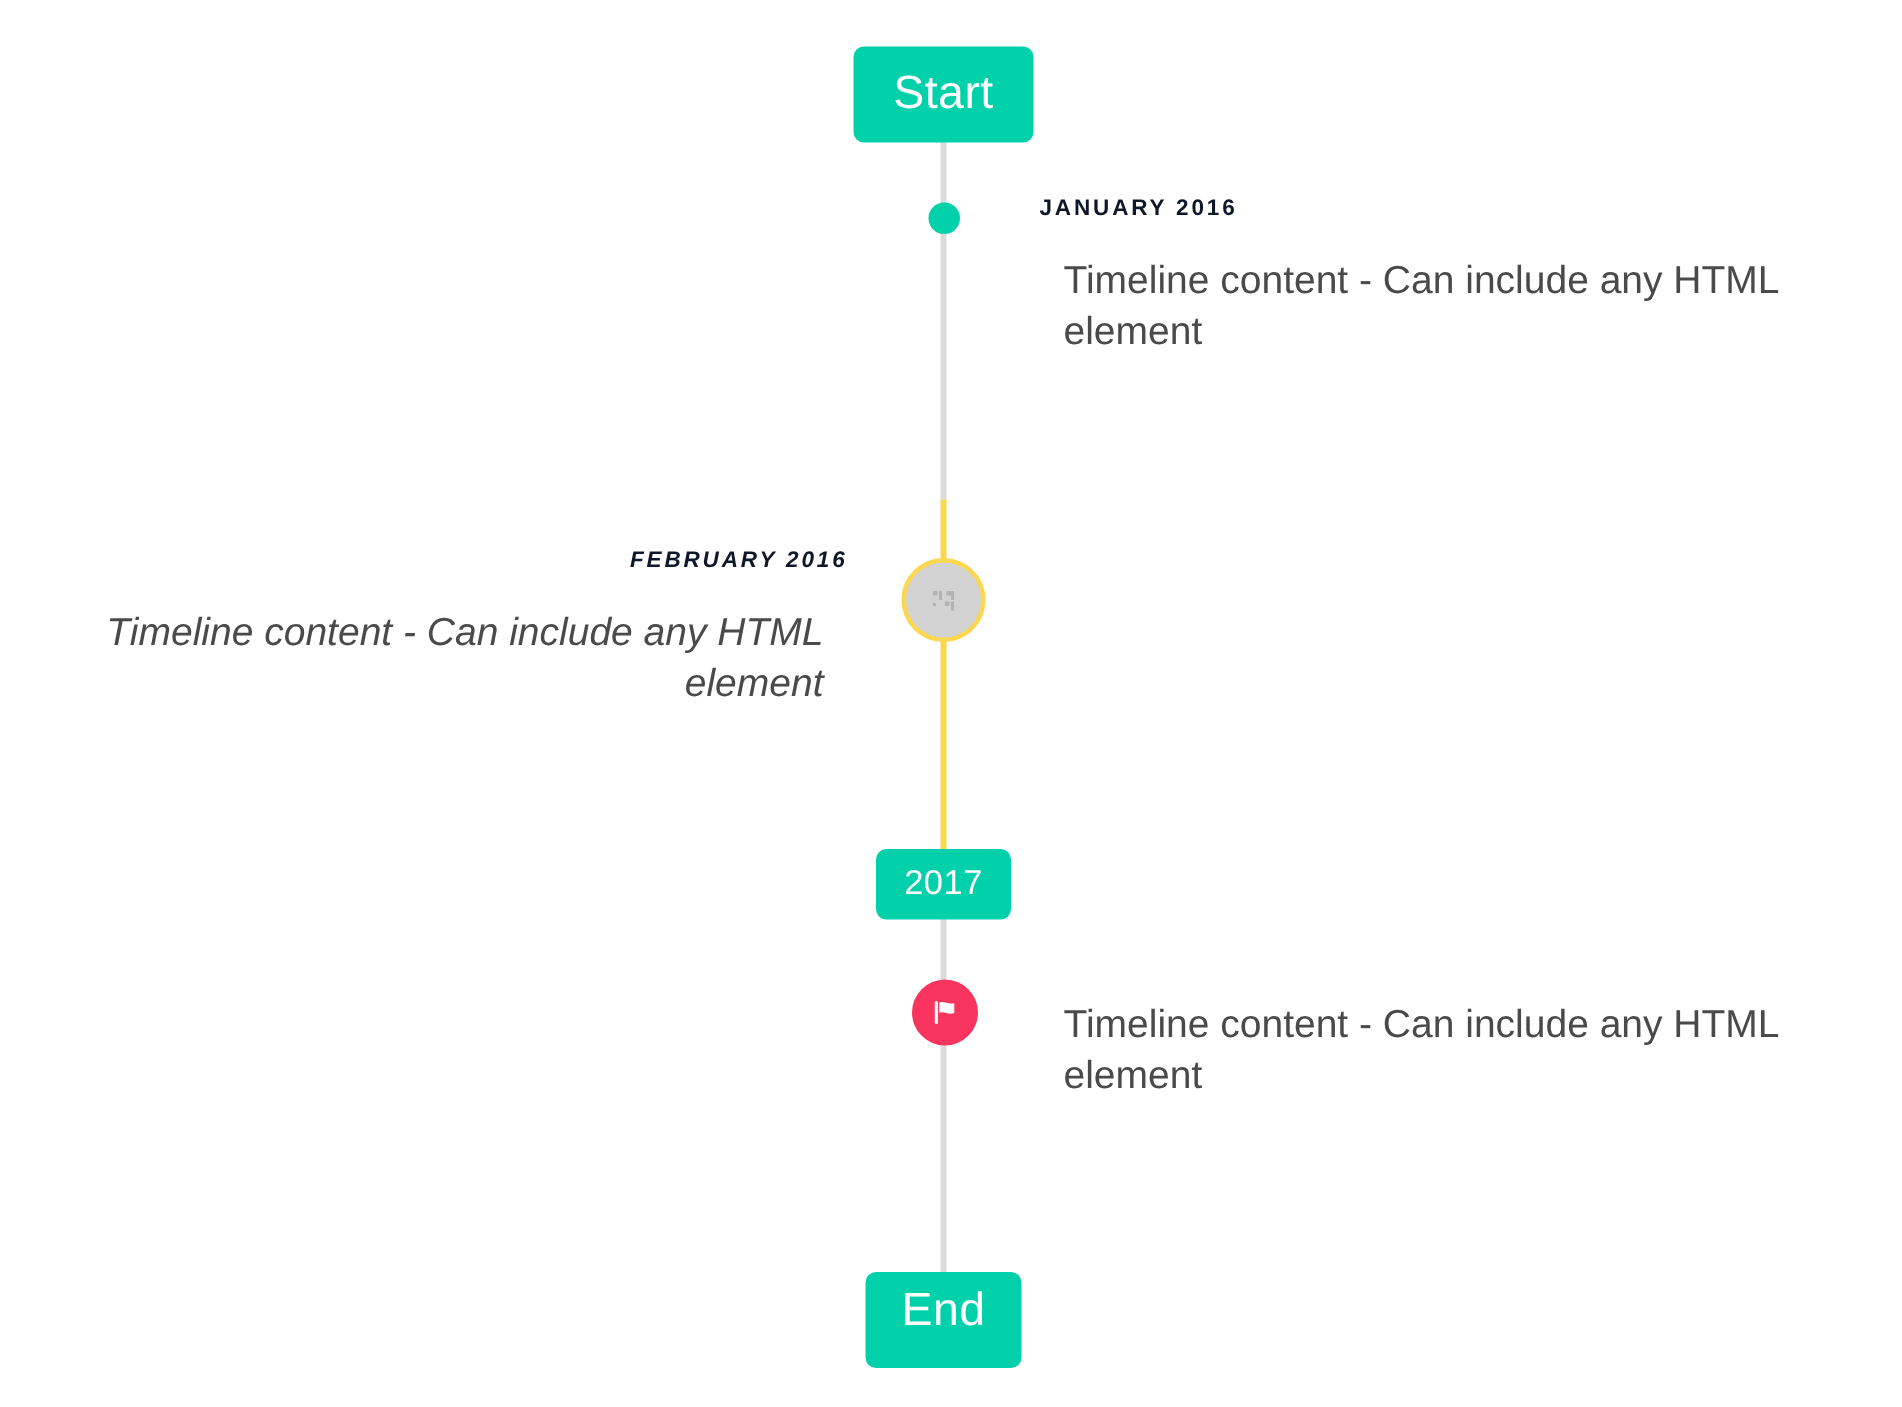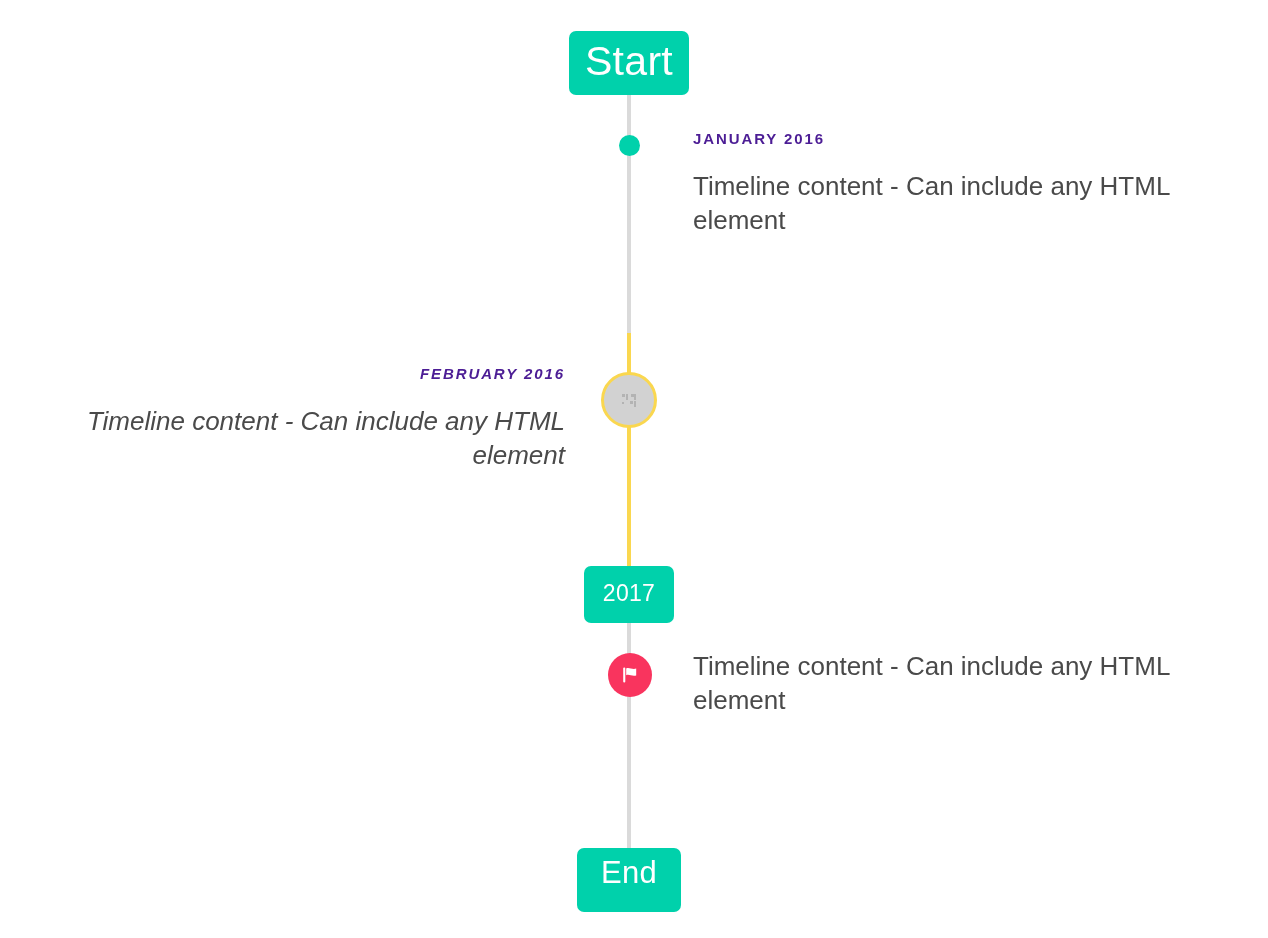--- a/index.html
+++ b/index.html
@@ -49,26 +49,26 @@
     align-items: center;
     justify-content: center;
     font-weight: 400;
     letter-spacing: 0.3px;
     box-sizing: border-box;
     z-index: 3;
   }
   .cap-start {
     left: 569px; top: 31px;
     width: 120px; height: 64px;
-    font-size: 41px;
+    font-size: 31px;
     padding-bottom: 3px;
   }
   .cap-year {
     left: 584px; top: 566px;
-    width: 90px; height: 57px;
+    width: 90px; height: 47px;
     font-size: 23px;
     padding-bottom: 2px;
   }
   .cap-end {
     left: 577px; top: 848px;
     width: 104px; height: 64px;
     font-size: 31px;
     padding-bottom: 14px;
   }
 
@@ -136,31 +136,31 @@
     text-align: right;
   }
   .entry-jan { top: 131px; }
   .entry-feb { top: 366px; font-style: italic; }
   .entry-mar { top: 649px; }
 
   .entry-label {
     font-size: 15px;
     font-weight: bold;
     letter-spacing: 1.9px;
-    color: #4c1d95;
+    color: #0f172a;
     text-transform: uppercase;
     margin: 0 0 21px 0;
     line-height: 1.1;
   }
   .entry-body {
     font-size: 26px;
     font-weight: 400;
     color: #4a4a4a;
     line-height: 1.32;
-    margin: 0;
+    margin: 16px;
   }
 </style>
 </head>
 <body>
 
 <div id="timeline-root">
 
   <div class="spine seg-a"></div>
   <div class="spine-yellow"></div>
   <div class="spine seg-b"></div>

